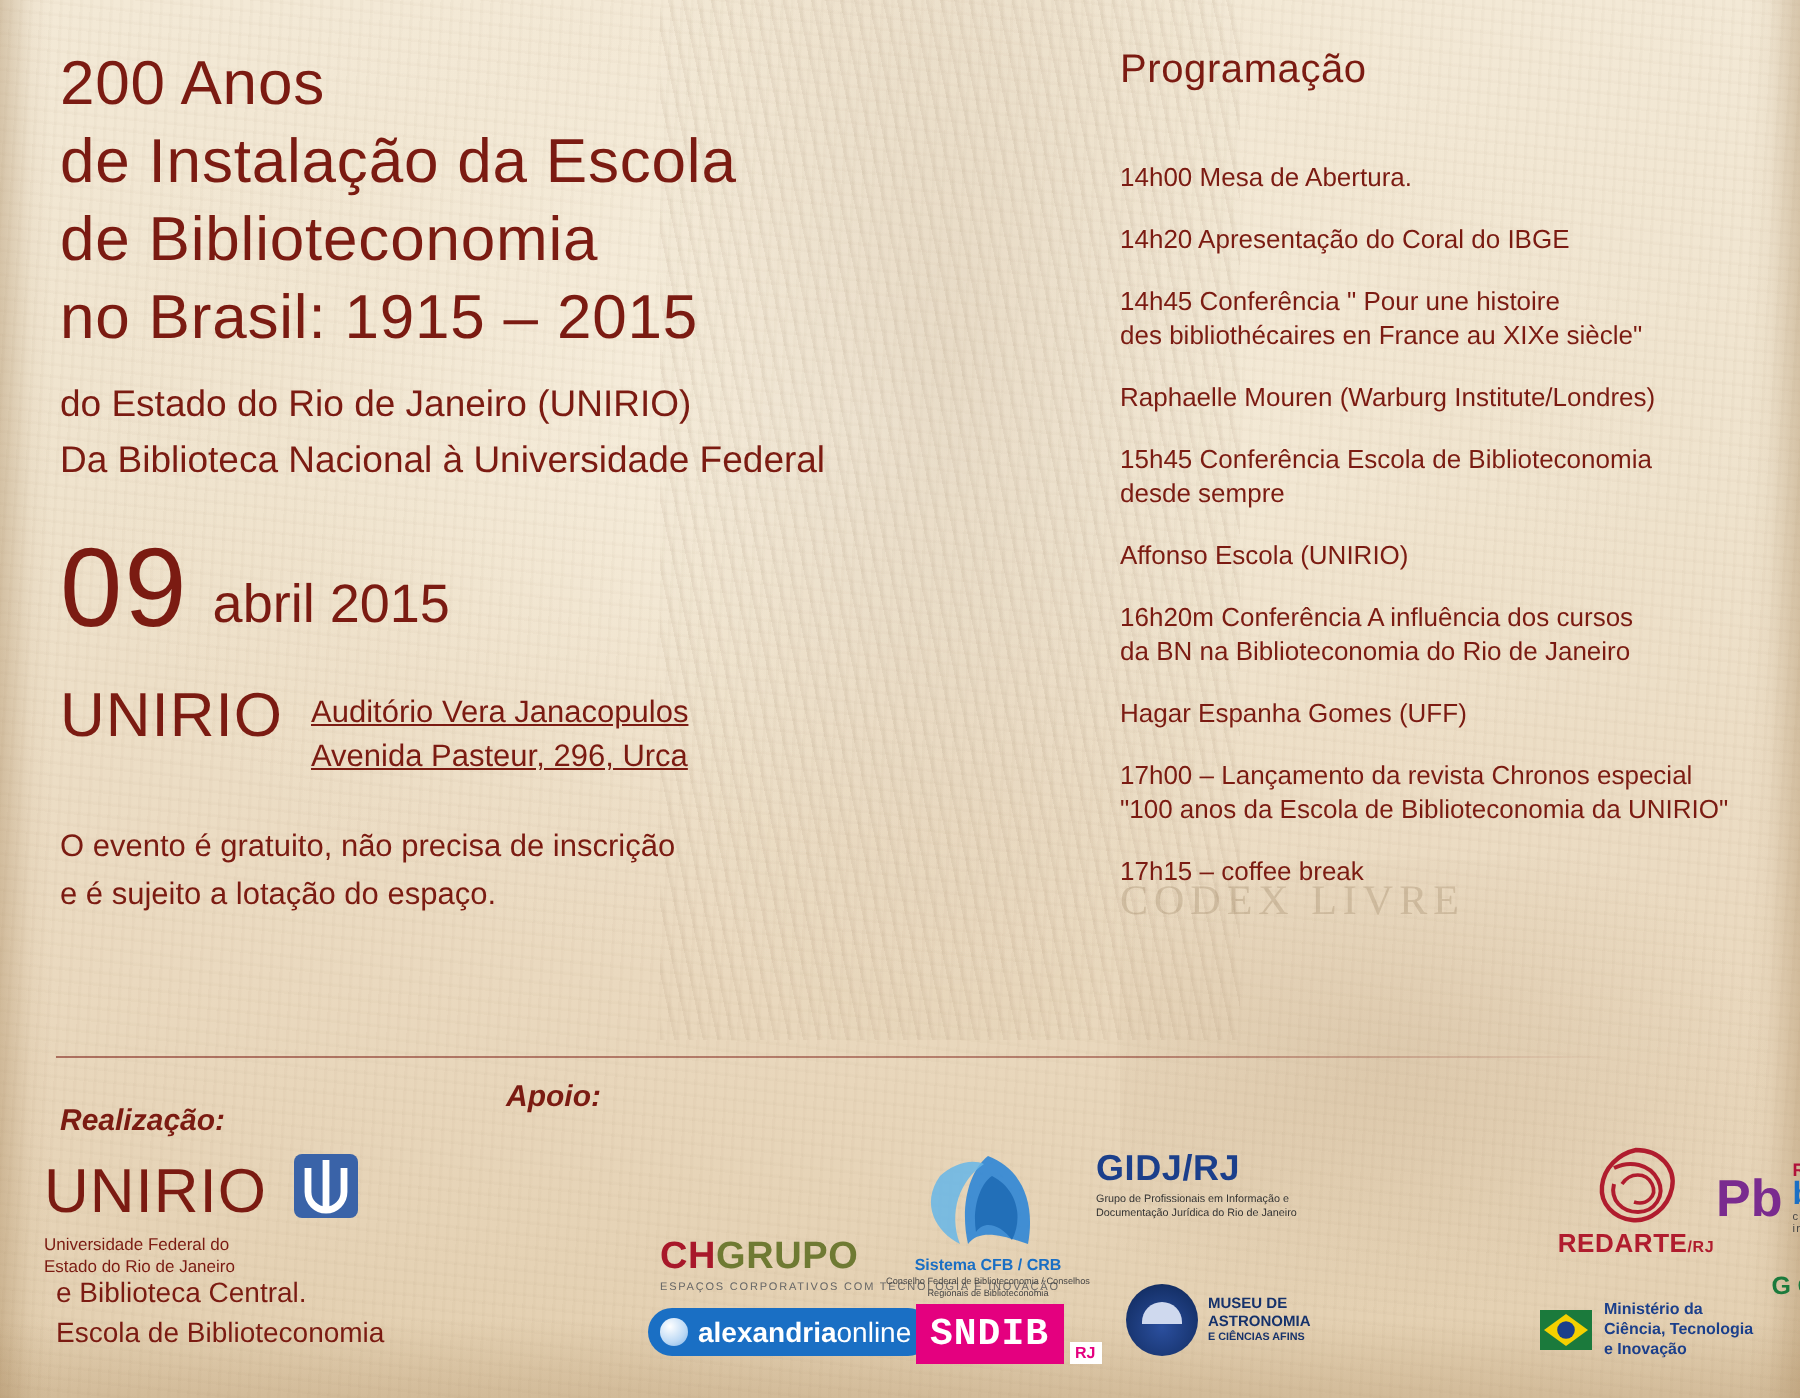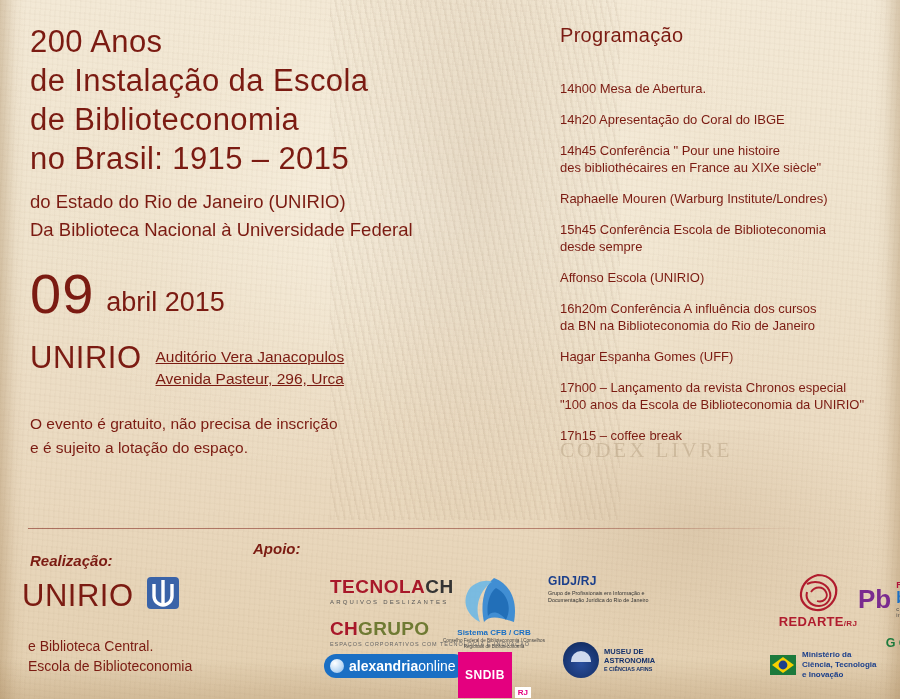--- a/index.html
+++ b/index.html
@@ -210,25 +210,25 @@
   }
   .alexandria .t { color:#fff; font-size:14px; font-weight:bold; }
   .alexandria .t .light { font-weight:normal; }
 
   .cfb { left:122px; top:16px; width:108px; text-align:center; }
   .cfb .mark { height:52px; position:relative; }
   .cfb .t1 { color:#1a6fc4; font-size:8px; font-weight:bold; margin-top:2px; }
   .cfb .t2 { color:#444; font-size:4.6px; line-height:6px; margin-top:1px; }
 
   .sndib { left:140px; top:94px; }
-  .sndib .box { background:#e4007f; color:#fff; font-size:12px; font-weight:bold; padding:16px 7px; display:inline-block; letter-spacing:0.5px; }
+  .sndib .box { background:#e4007f; color:#fff; font-size:19px; font-weight:bold; padding:4px 7px; display:inline-block; letter-spacing:0.5px;font-family:Liberation Mono, monospace; }
   .sndib .rj { background:#fff; color:#e4007f; font-size:8px; font-weight:bold; padding:1px 3px; margin-left:3px; display:inline-block; vertical-align:bottom; }
 
   .gidj { left:230px; top:16px; width:120px; }
-  .gidj .t1 { color:#1b3f8b; font-size:12px; font-weight:bold; letter-spacing:0.3px; }
+  .gidj .t1 { color:#1b3f8b; font-size:18px; font-weight:bold; letter-spacing:0.3px; }
   .gidj .t2 { color:#333; font-size:5.4px; line-height:7px; margin-top:2px; }
 
   .museu { left:245px; top:84px; width:120px; display:flex; align-items:center; }
   .museu .dome {
     width:36px; height:36px; border-radius:50%;
     background: radial-gradient(circle at 50% 60%, #2b4f9e 0%, #16326b 70%, #0d1f45 100%);
     position:relative; margin-right:5px;
   }
   .museu .dome:after {
     content:""; position:absolute; left:8px; top:9px; width:20px; height:11px;
@@ -368,33 +368,33 @@
 
     <div class="unirio-logo">
       <span class="unirio-word">UNIRIO</span>
       <span class="unirio-mark">
         <svg width="34" height="34" viewBox="0 0 34 34">
           <rect x="1" y="1" width="32" height="32" rx="4" fill="#3a63a8"></rect>
           <path d="M8 8 L8 20 A9 9 0 0 0 26 20 L26 8" stroke="#ffffff" stroke-width="3.4" fill="none"></path>
           <rect x="15.3" y="4" width="3.4" height="26" fill="#ffffff"></rect>
         </svg>
       </span>
+      <div class="unirio-sub">
+        <span class="ln">Universidade Federal do</span>
+        <span class="ln">Estado do Rio de Janeiro</span>
+      </div>
     </div>
 
     <div class="escola">
       <span class="ln">e Biblioteca Central.</span>
       <span class="ln">Escola de Biblioteconomia</span>
     </div>
 
     <div class="logos">
 
-      <div class="lg tecnolach">
-        <div class="t1"><span>TECNOLA</span><span class="blk">CH</span></div>
-        <div class="t2">ARQUIVOS DESLIZANTES</div>
-      </div>
 
       <div class="lg chgrupo">
         <div class="t1"><span>CH</span><span class="g">GRUPO</span></div>
         <div class="t2">ESPAÇOS CORPORATIVOS COM TECNOLOGIA E INOVAÇÃO</div>
       </div>
 
       <div class="lg alexandria">
         <span class="dot"></span>
         <span class="t"><span>alexandria</span><span class="light">online</span></span>
       </div>

